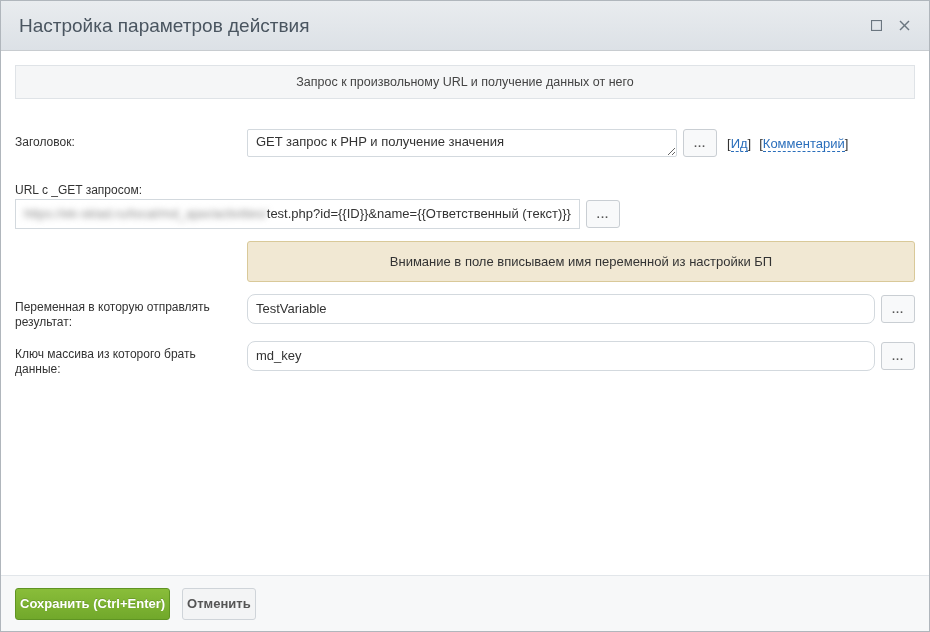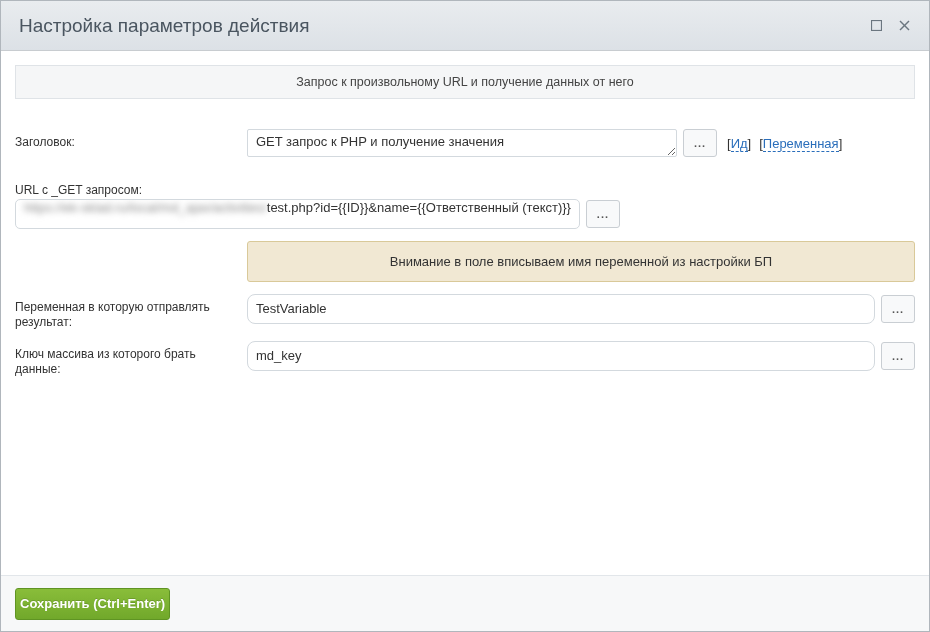--- a/index.html
+++ b/index.html
@@ -130,25 +130,25 @@
     .link { color: #2a6ebb; text-decoration: none; border-bottom: 1px dashed #2a6ebb; cursor: pointer; }
     .blurred-prefix {
       filter: blur(3px);
       color: #888;
       user-select: none;
     }
     .url-display {
       flex: 1;
       height: 30px;
       border: 1px solid #d3d9de;
-      border-radius: 5px;
-      font-size: 13px;
-      background: #fff;
-      display: flex;
-      align-items: flex-start;
+      border-radius: 0;
+      font-size: 13px;
+      background: #fff;
+      display: flex;
+      align-items: center;
       padding: 0 8px;
       white-space: nowrap;
       overflow: hidden;
       min-width: 0;
     }
     .warning-box {
       background: #f1e8d3;
       border: 1px solid #d9c999;
       border-radius: 3px;
       padding: 12px 14px;
@@ -214,21 +214,21 @@
 <div class="dialog-body">
   <div class="description-bar">Запрос к произвольному URL и получение данных от него</div>
 
   <div class="form-row">
     <div class="form-label">Заголовок:</div>
     <div class="form-control-wrap">
       <textarea class="textarea-input" style="">GET запрос к PHP и получение значения</textarea>
       <button class="dots-btn">...</button>
       <div class="links-group">
         <span><span class="link-bracket">[</span><a class="link">Ид</a><span class="link-bracket">]</span></span>
-        <span><span class="link-bracket">[</span><a class="link">Переменная</a><span class="link-bracket">]</span></span>
+        <span><span class="link-bracket">[</span><a class="link">Комментарий</a><span class="link-bracket">]</span></span>
       </div>
     </div>
   </div>
 
   <div class="form-row with-gap-above">
     <div class="form-label">URL с _GET запросом:</div>
     <div class="form-control-wrap">
       <div class="url-display">
         <span class="blurred-prefix">https://ek-sklad.ru/local/md_ajax/activities/</span>
           <span>test.php?id={{ID}}&amp;name={{Ответственный (текст)}}</span>
@@ -251,13 +251,14 @@
     <div class="form-label">Ключ массива из которого брать данные:</div>
     <div class="form-control-wrap">
       <input type="text" class="text-input" value="md_key" style="">
       <button class="dots-btn">...</button>
     </div>
   </div>
 </div>
 
 <div class="dialog-footer">
   <button class="btn btn-primary">Сохранить (Ctrl+Enter)</button>
+  <button class="btn btn-secondary">Отменить</button>
 </div>
 
 </body></html>

